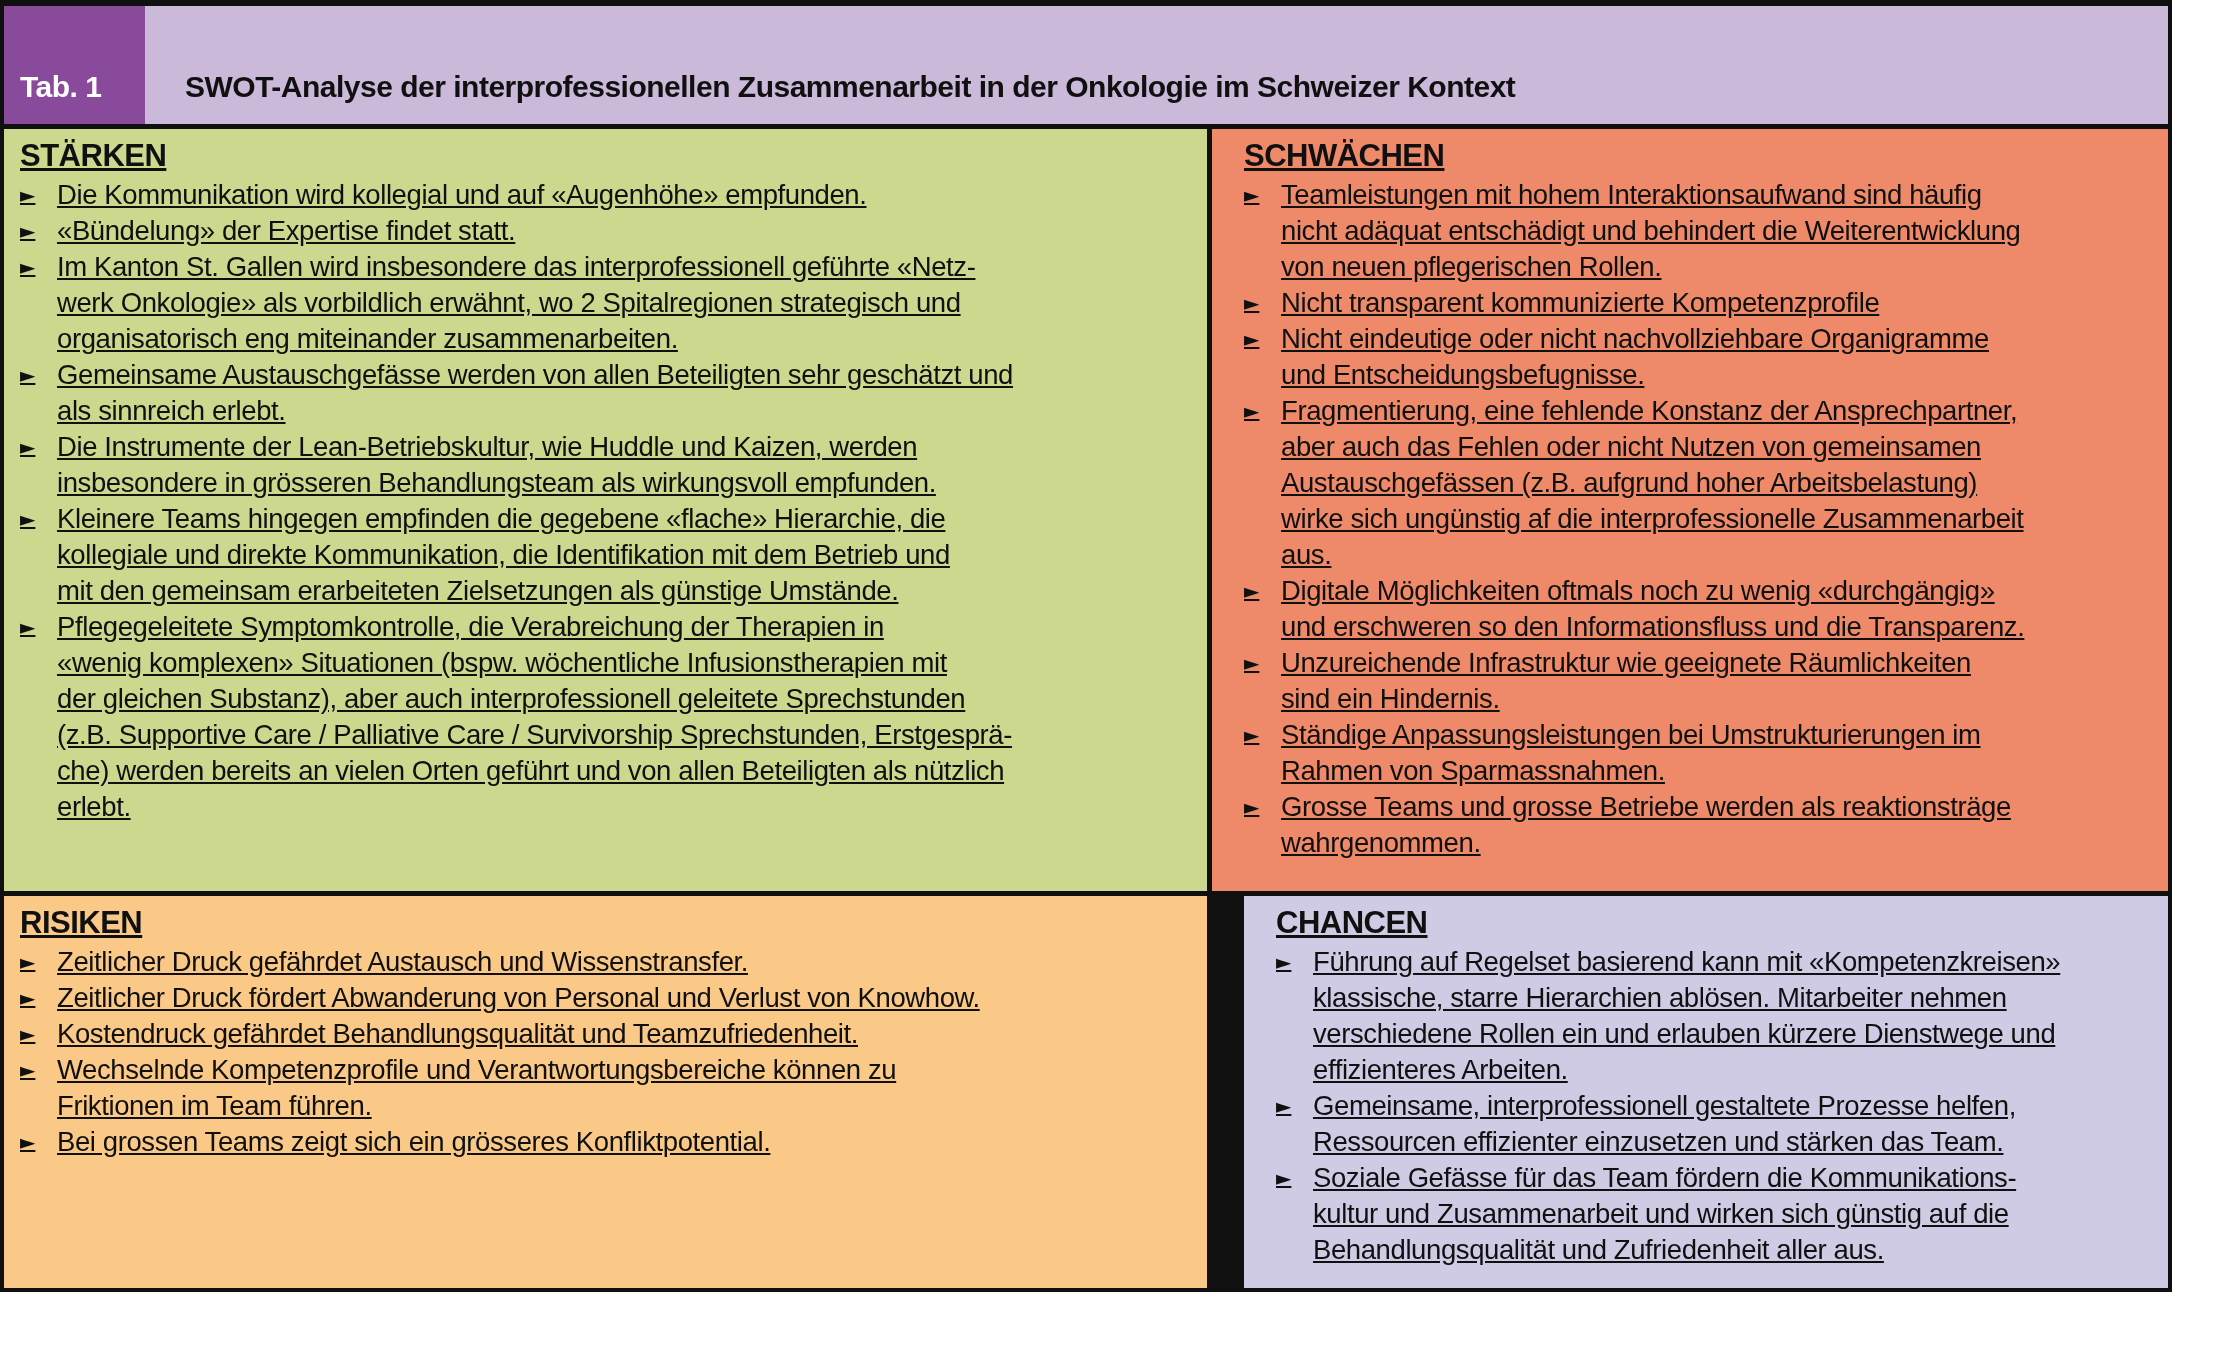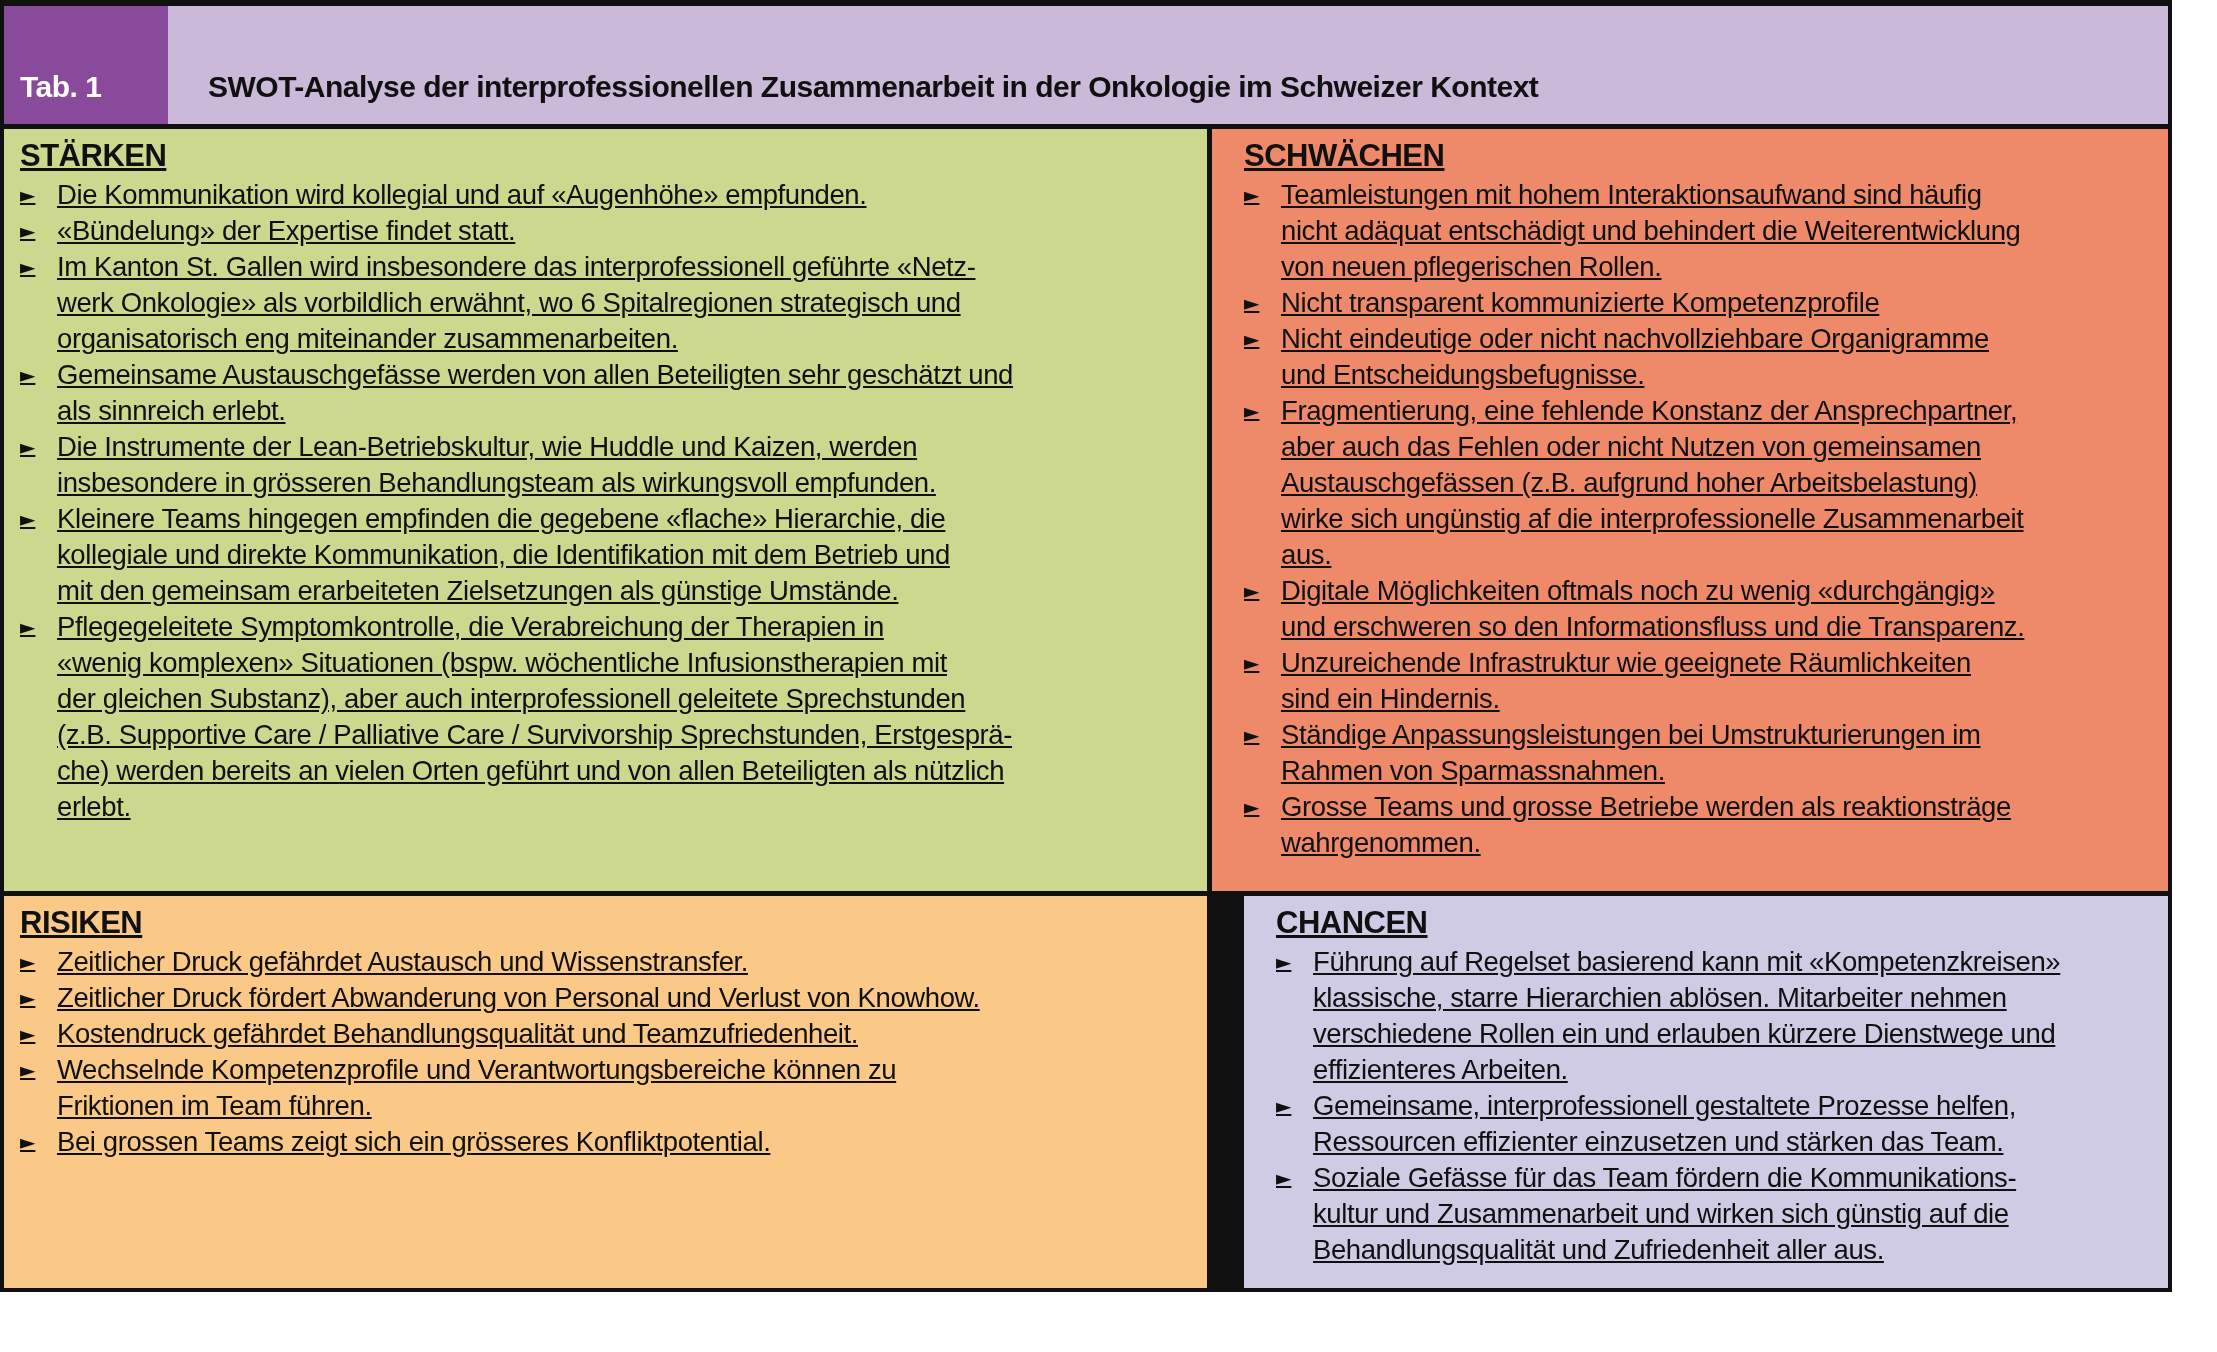--- a/index.html
+++ b/index.html
@@ -23,21 +23,21 @@
     border: 4px solid #101010;
     border-top: 6px solid #101010;
     background: #101010;
   }
   
   .header {
     display: flex;
     height: 118px;
   }
   .tab-box {
-    width: 164px;
+    width: 141px;
     flex: none;
     display: flex;
     align-items: flex-end;
     padding: 0 0 20px 16px;
     box-sizing: border-box;
     color: #ffffff;
     font-weight: bold;
     font-size: 30px;
     letter-spacing: -0.5px;
   }
@@ -120,21 +120,21 @@
             <span class="marker">►</span>
             <span class="btext">Die Kommunikation wird kollegial und auf «Augenhöhe» empfunden.</span>
           </div>
           <div class="bullet">
             <span class="marker">►</span>
             <span class="btext">«Bündelung» der Expertise findet statt.</span>
           </div>
           <div class="bullet">
             <span class="marker">►</span>
             <span class="btext">Im Kanton St. Gallen wird insbesondere das interprofessionell geführte «Netz-
-werk Onkologie» als vorbildlich erwähnt, wo 6 Spitalregionen strategisch und
+werk Onkologie» als vorbildlich erwähnt, wo 2 Spitalregionen strategisch und
 organisatorisch eng miteinander zusammenarbeiten.</span>
           </div>
           <div class="bullet">
             <span class="marker">►</span>
             <span class="btext">Gemeinsame Austauschgefässe werden von allen Beteiligten sehr geschätzt und
 als sinnreich erlebt.</span>
           </div>
           <div class="bullet">
             <span class="marker">►</span>
             <span class="btext">Die Instrumente der Lean-Betriebskultur, wie Huddle und Kaizen, werden

